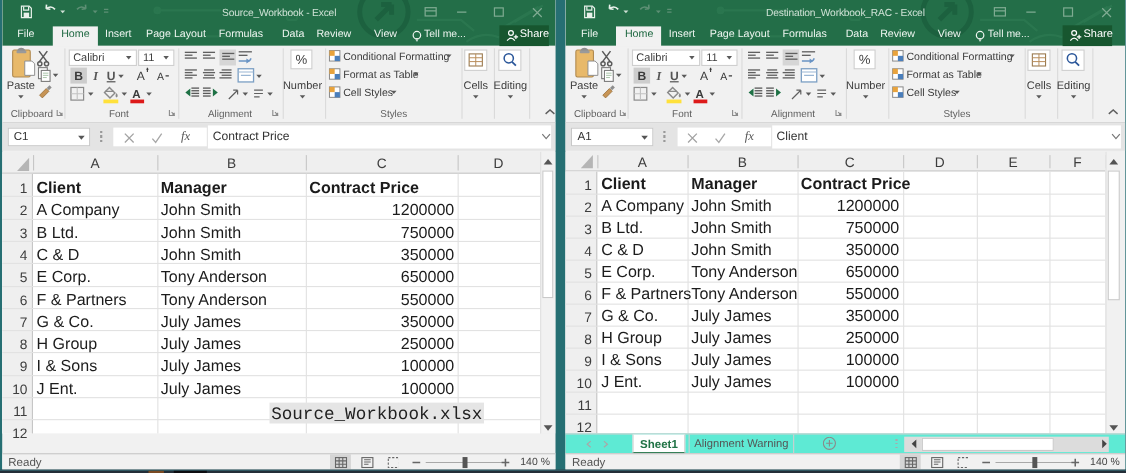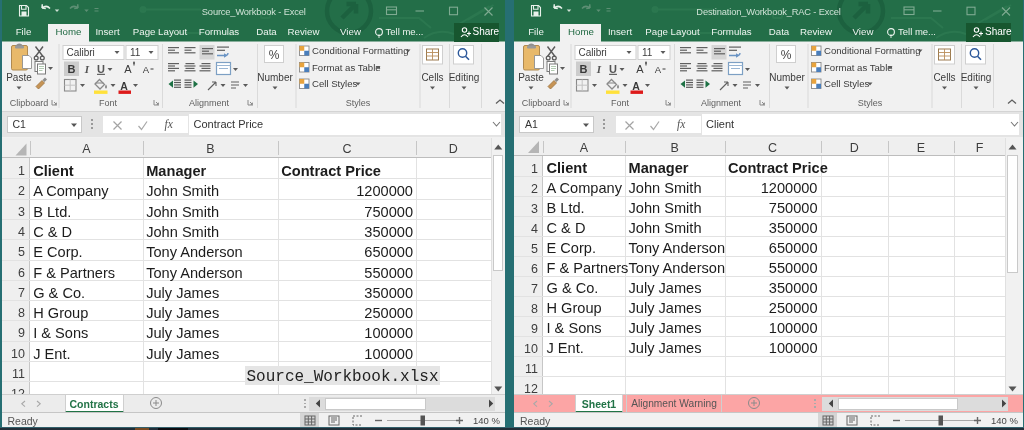--- a/index.html
+++ b/index.html
@@ -291,41 +291,20 @@
       <div style="position:absolute;left:276.5px;top:340.70000000000005px;width:135.0px;height:20.3px;line-height:27.3px;font-size:14.6px;color:#1c1c1c;text-align:right">100000</div>
       <div style="position:absolute;left:243.5px;top:365.5px;width:195.0px;height:19.5px;background:#e5e5e5;font-family:'Liberation Mono',monospace;font-size:16px;color:#222;text-align:center;line-height:22.5px;white-space:nowrap">Source_Workbook.xlsx</div>
       <div style="position:absolute;left:489px;top:138px;width:14.5px;height:255.5px;background:#f1f1f1;border-left:1px solid #e0e0e0;box-sizing:border-box"></div>
       <svg width="14.5" height="10" style="position:absolute;left:489px;top:142px">
         <path d="M7.25 2.5 L3.25 7.5 L11.25 7.5 z" fill="#555"></path>
       </svg>
       <div style="position:absolute;left:491px;top:155px;width:10.5px;height:116px;background:#fff;border:1px solid #c9c9c9;box-sizing:border-box"></div>
       <svg width="14.5" height="10" style="position:absolute;left:489px;top:384.0px">
         <path d="M7.25 7.5 L3.25 2.5 L11.25 2.5 z" fill="#555"></path>
       </svg>
-      <div style="position:absolute;left:0;top:394px;width:503.5px;height:17.5px;background:#ececec;border-top:1px solid #cfcfcf;box-sizing:border-box">
-        <svg width="40" height="17" style="position:absolute;left:14px;top:0">
-          <path d="M9 6 l-3.2 2.8 l3.2 2.8" fill="none" stroke="#a8a8a8" stroke-width="1.1"></path>
-          <path d="M21 6 l3.2 2.8 l-3.2 2.8" fill="none" stroke="#a8a8a8" stroke-width="1.1"></path>
-        </svg>
-        <div style="position:absolute;left:63px;top:0;width:59px;height:17.5px;background:#fff;border-bottom:2.5px solid #217346;box-sizing:border-box;border-left:1px solid #cfcfcf;border-right:1px solid #cfcfcf"></div>
-        <div style="position:absolute;left:92.5px;top:2.5px;transform:translateX(-50%);font-size:10.5px;font-weight:bold;color:#217346;white-space:nowrap">Contracts</div>
-        <svg width="14" height="14" style="position:absolute;left:148px;top:2px">
-          <circle cx="6" cy="6" r="5.5" fill="none" stroke="#8a8a8a" stroke-width="1"></circle>
-          <path d="M6 3 v6 M3 6 h6" stroke="#8a8a8a" stroke-width="1"></path>
-        </svg>
-        <div style="position:absolute;left:307px;top:1.5px;width:186px;height:14px;background:#dcdcdc"></div>
-        <div style="position:absolute;left:302px;top:4px;width:2px;height:9px;background:repeating-linear-gradient(#aaa 0 1.5px,transparent 1.5px 3.5px)"></div>
-        <svg width="10" height="17" style="position:absolute;left:311px;top:0">
-          <path d="M7 4.5 L2.8 8.5 L7 12.5 z" fill="#444"></path>
-        </svg>
-        <div style="position:absolute;left:323px;top:2.5px;width:101px;height:12px;background:#fff;border:1px solid #c9c9c9;box-sizing:border-box"></div>
-        <svg width="10" height="17" style="position:absolute;left:484px;top:0">
-          <path d="M3 4.5 L7.2 8.5 L3 12.5 z" fill="#444"></path>
-        </svg>
-      </div>
       <div style="position:absolute;left:0;top:411.5px;width:503.5px;height:15.5px;background:#f1f1f1;border-top:1px solid #c6c6c6;box-sizing:border-box">
         <div style="position:absolute;left:6px;top:2px;font-size:10.5px;color:#555">Ready</div>
         <div style="position:absolute;left:298.5px;top:0;width:19px;height:15px;background:#d5d5d5"></div>
         <svg width="60" height="15" style="position:absolute;left:300.5px;top:0" viewBox="0 0 60 15">
           <g stroke="#666" stroke-width="1" fill="none">
             <rect x="3" y="3" width="10" height="9"></rect>
             <path d="M3 6 h10 M3 9 h10 M6.3 3 v9 M9.6 3 v9"></path>
             <rect x="27" y="3" width="10" height="9"></rect>
             <path d="M29 5 h6 M29 7 h6 M29 9 h4"></path>
             <rect x="51" y="3" width="10" height="9" stroke-dasharray="2 1.5"></rect>
@@ -635,21 +614,21 @@
       <div style="position:absolute;left:114.5px;top:336px;height:20px;line-height:24.2px;font-size:14.6px;color:#1c1c1c;white-space:nowrap">July James</div>
       <div style="position:absolute;left:210.5px;top:336px;width:93.0px;height:20px;line-height:24.2px;font-size:14.6px;color:#1c1c1c;text-align:right">100000</div>
       <div style="position:absolute;left:491px;top:138px;width:15px;height:255.5px;background:#f1f1f1;border-left:1px solid #e0e0e0;box-sizing:border-box"></div>
       <svg width="15" height="10" style="position:absolute;left:491px;top:142px">
         <path d="M7.5 2.5 L3.5 7.5 L11.5 7.5 z" fill="#555"></path>
       </svg>
       <div style="position:absolute;left:493px;top:155px;width:11px;height:118px;background:#fff;border:1px solid #c9c9c9;box-sizing:border-box"></div>
       <svg width="15" height="10" style="position:absolute;left:491px;top:384.0px">
         <path d="M7.5 7.5 L3.5 2.5 L11.5 2.5 z" fill="#555"></path>
       </svg>
-      <div style="position:absolute;left:0;top:394px;width:509px;height:17.5px;background:#fca5a5;border-top:1px solid #cfcfcf;box-sizing:border-box">
+      <div style="position:absolute;left:0;top:394px;width:509px;height:17.5px;background:#5eead4;border-top:1px solid #cfcfcf;box-sizing:border-box">
         <svg width="40" height="17" style="position:absolute;left:14px;top:0">
           <path d="M9 6 l-3.2 2.8 l3.2 2.8" fill="none" stroke="#a8a8a8" stroke-width="1.1"></path>
           <path d="M21 6 l3.2 2.8 l-3.2 2.8" fill="none" stroke="#a8a8a8" stroke-width="1.1"></path>
         </svg>
         <div style="position:absolute;left:61px;top:0;width:48px;height:17.5px;background:#fff;border-bottom:2.5px solid #217346;box-sizing:border-box;border-left:1px solid #cfcfcf;border-right:1px solid #cfcfcf"></div>
         <div style="position:absolute;left:85.0px;top:2.5px;transform:translateX(-50%);font-size:10.5px;font-weight:bold;color:#217346;white-space:nowrap">Sheet1</div>
         <div style="position:absolute;left:112px;top:0;width:96px;height:17.5px;border-left:1px solid #cfcfcf;border-right:1px solid #cfcfcf;box-sizing:border-box"></div>
         <div style="position:absolute;left:160.0px;top:3px;transform:translateX(-50%);font-size:10.2px;color:#555;white-space:nowrap">Alignment Warning</div>
         <svg width="14" height="14" style="position:absolute;left:234px;top:2px">
           <circle cx="6" cy="6" r="5.5" fill="none" stroke="#8a8a8a" stroke-width="1"></circle>

